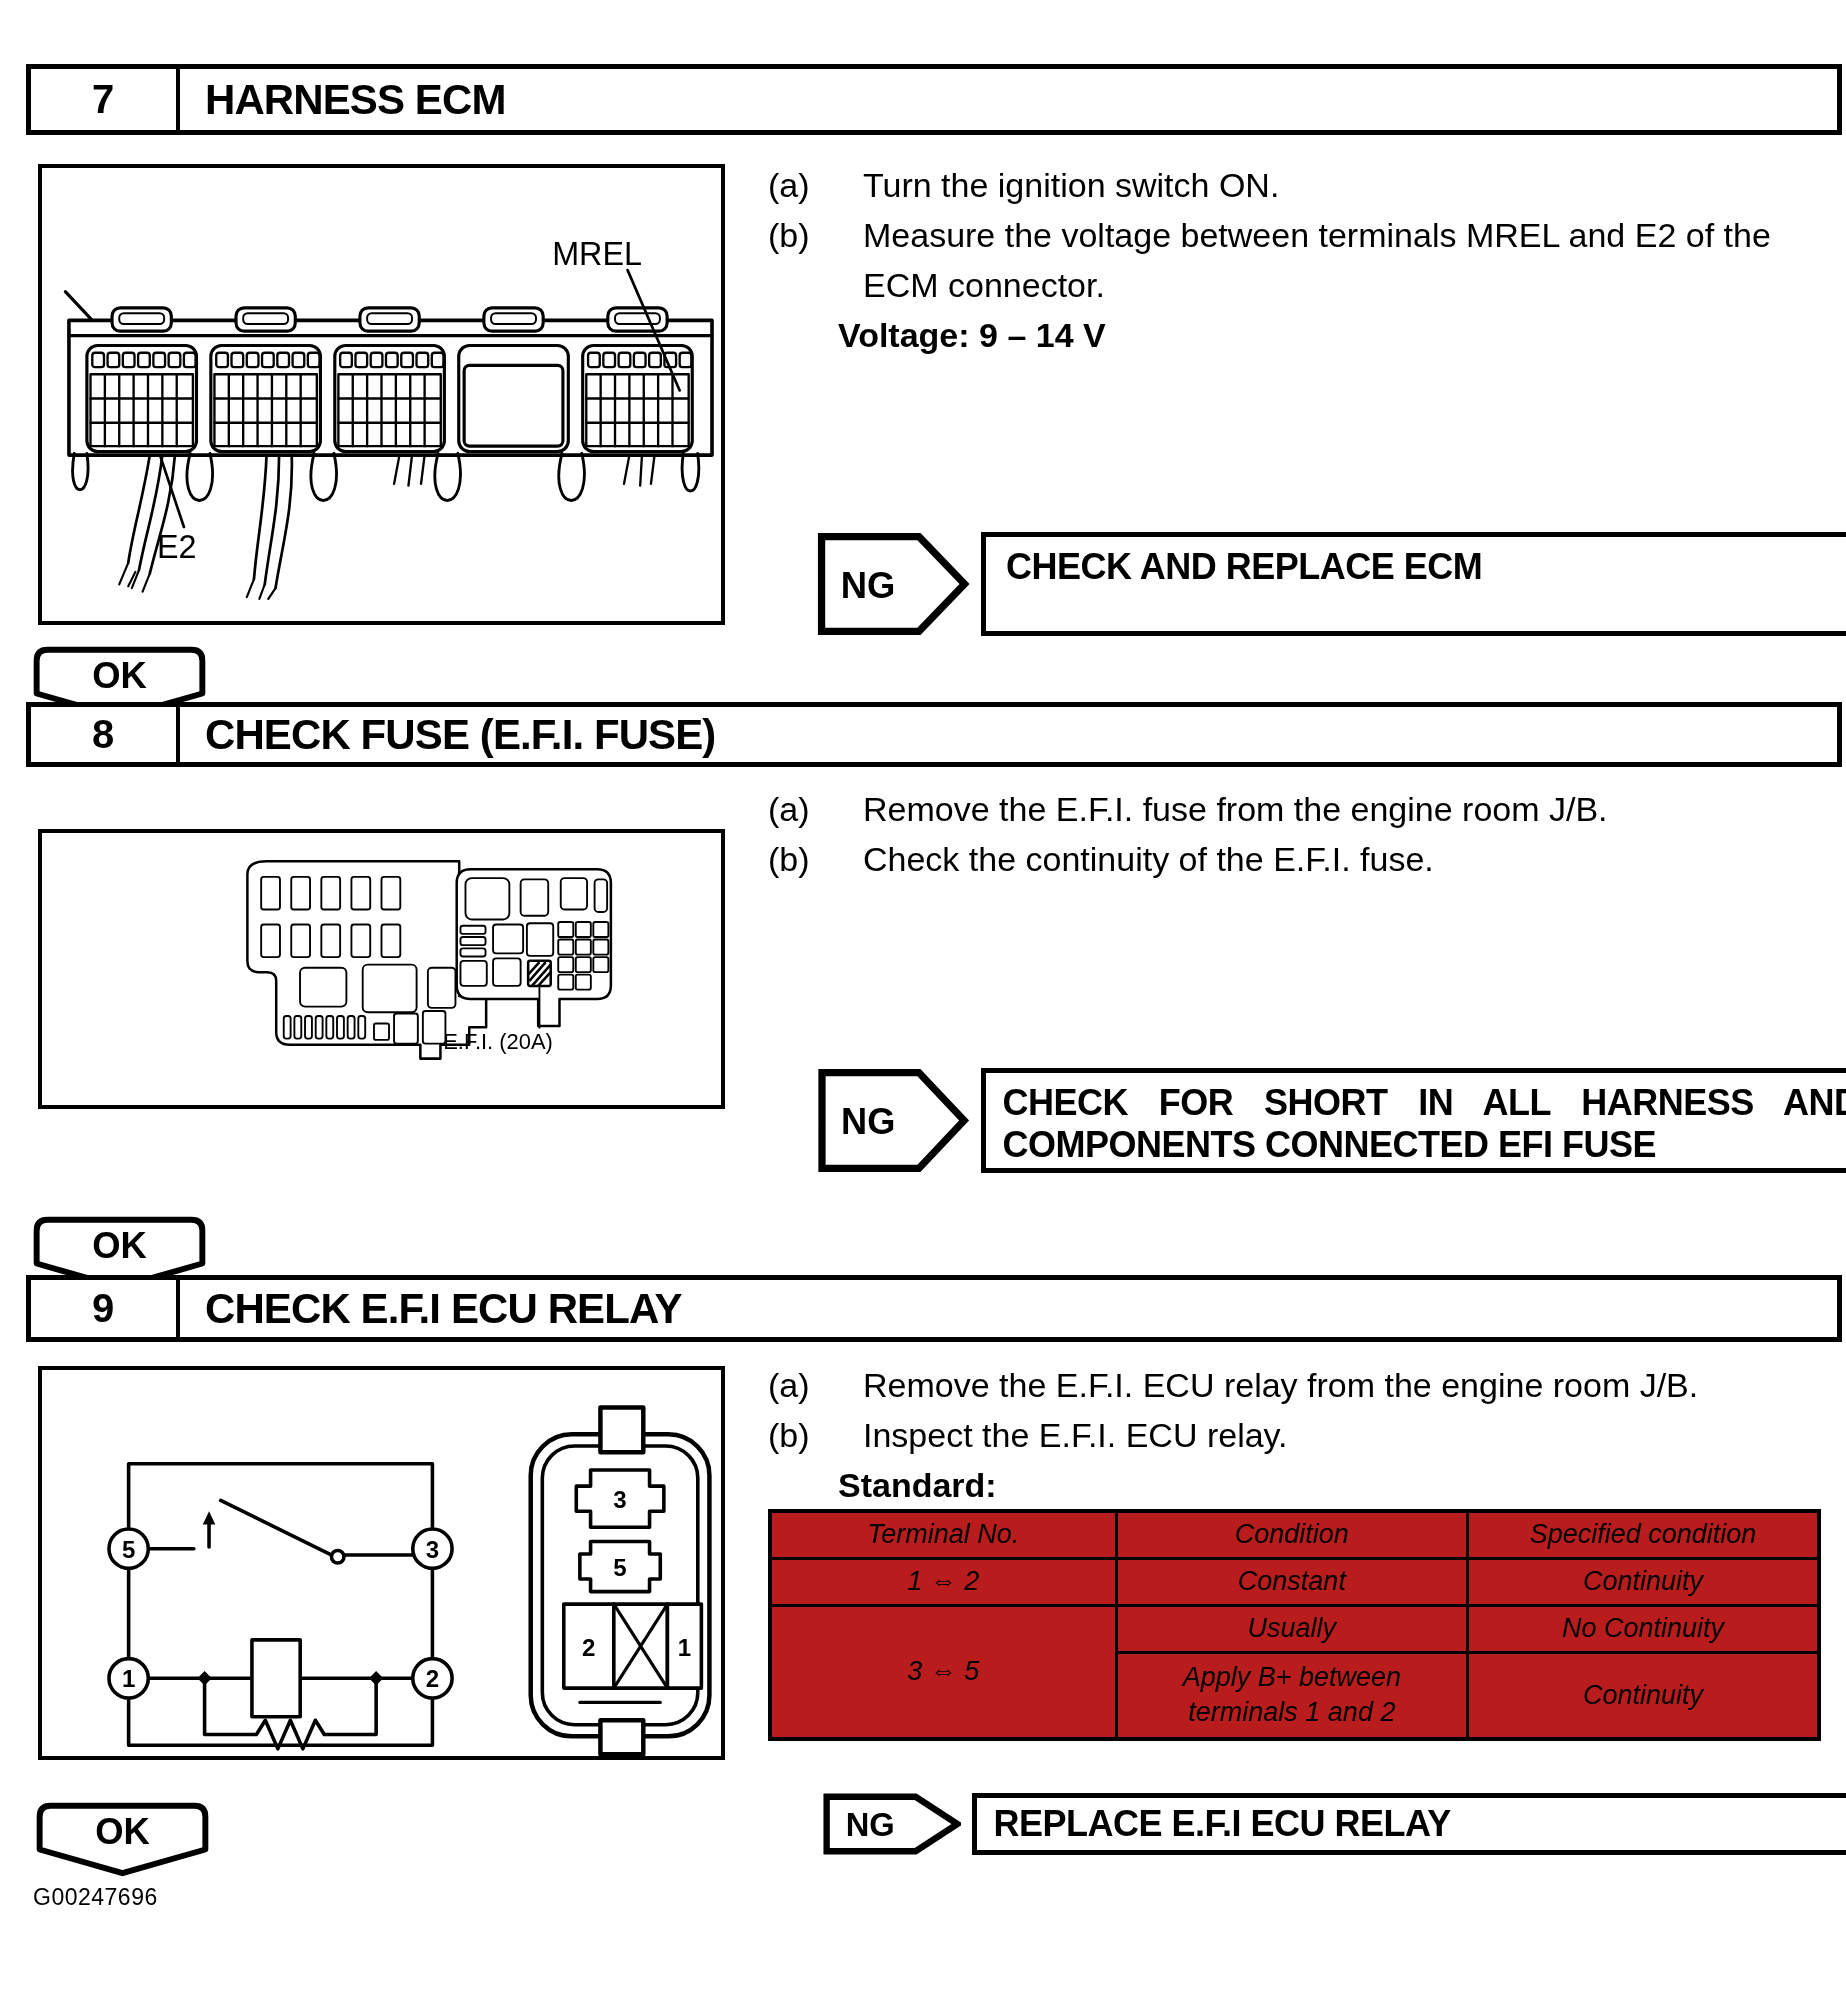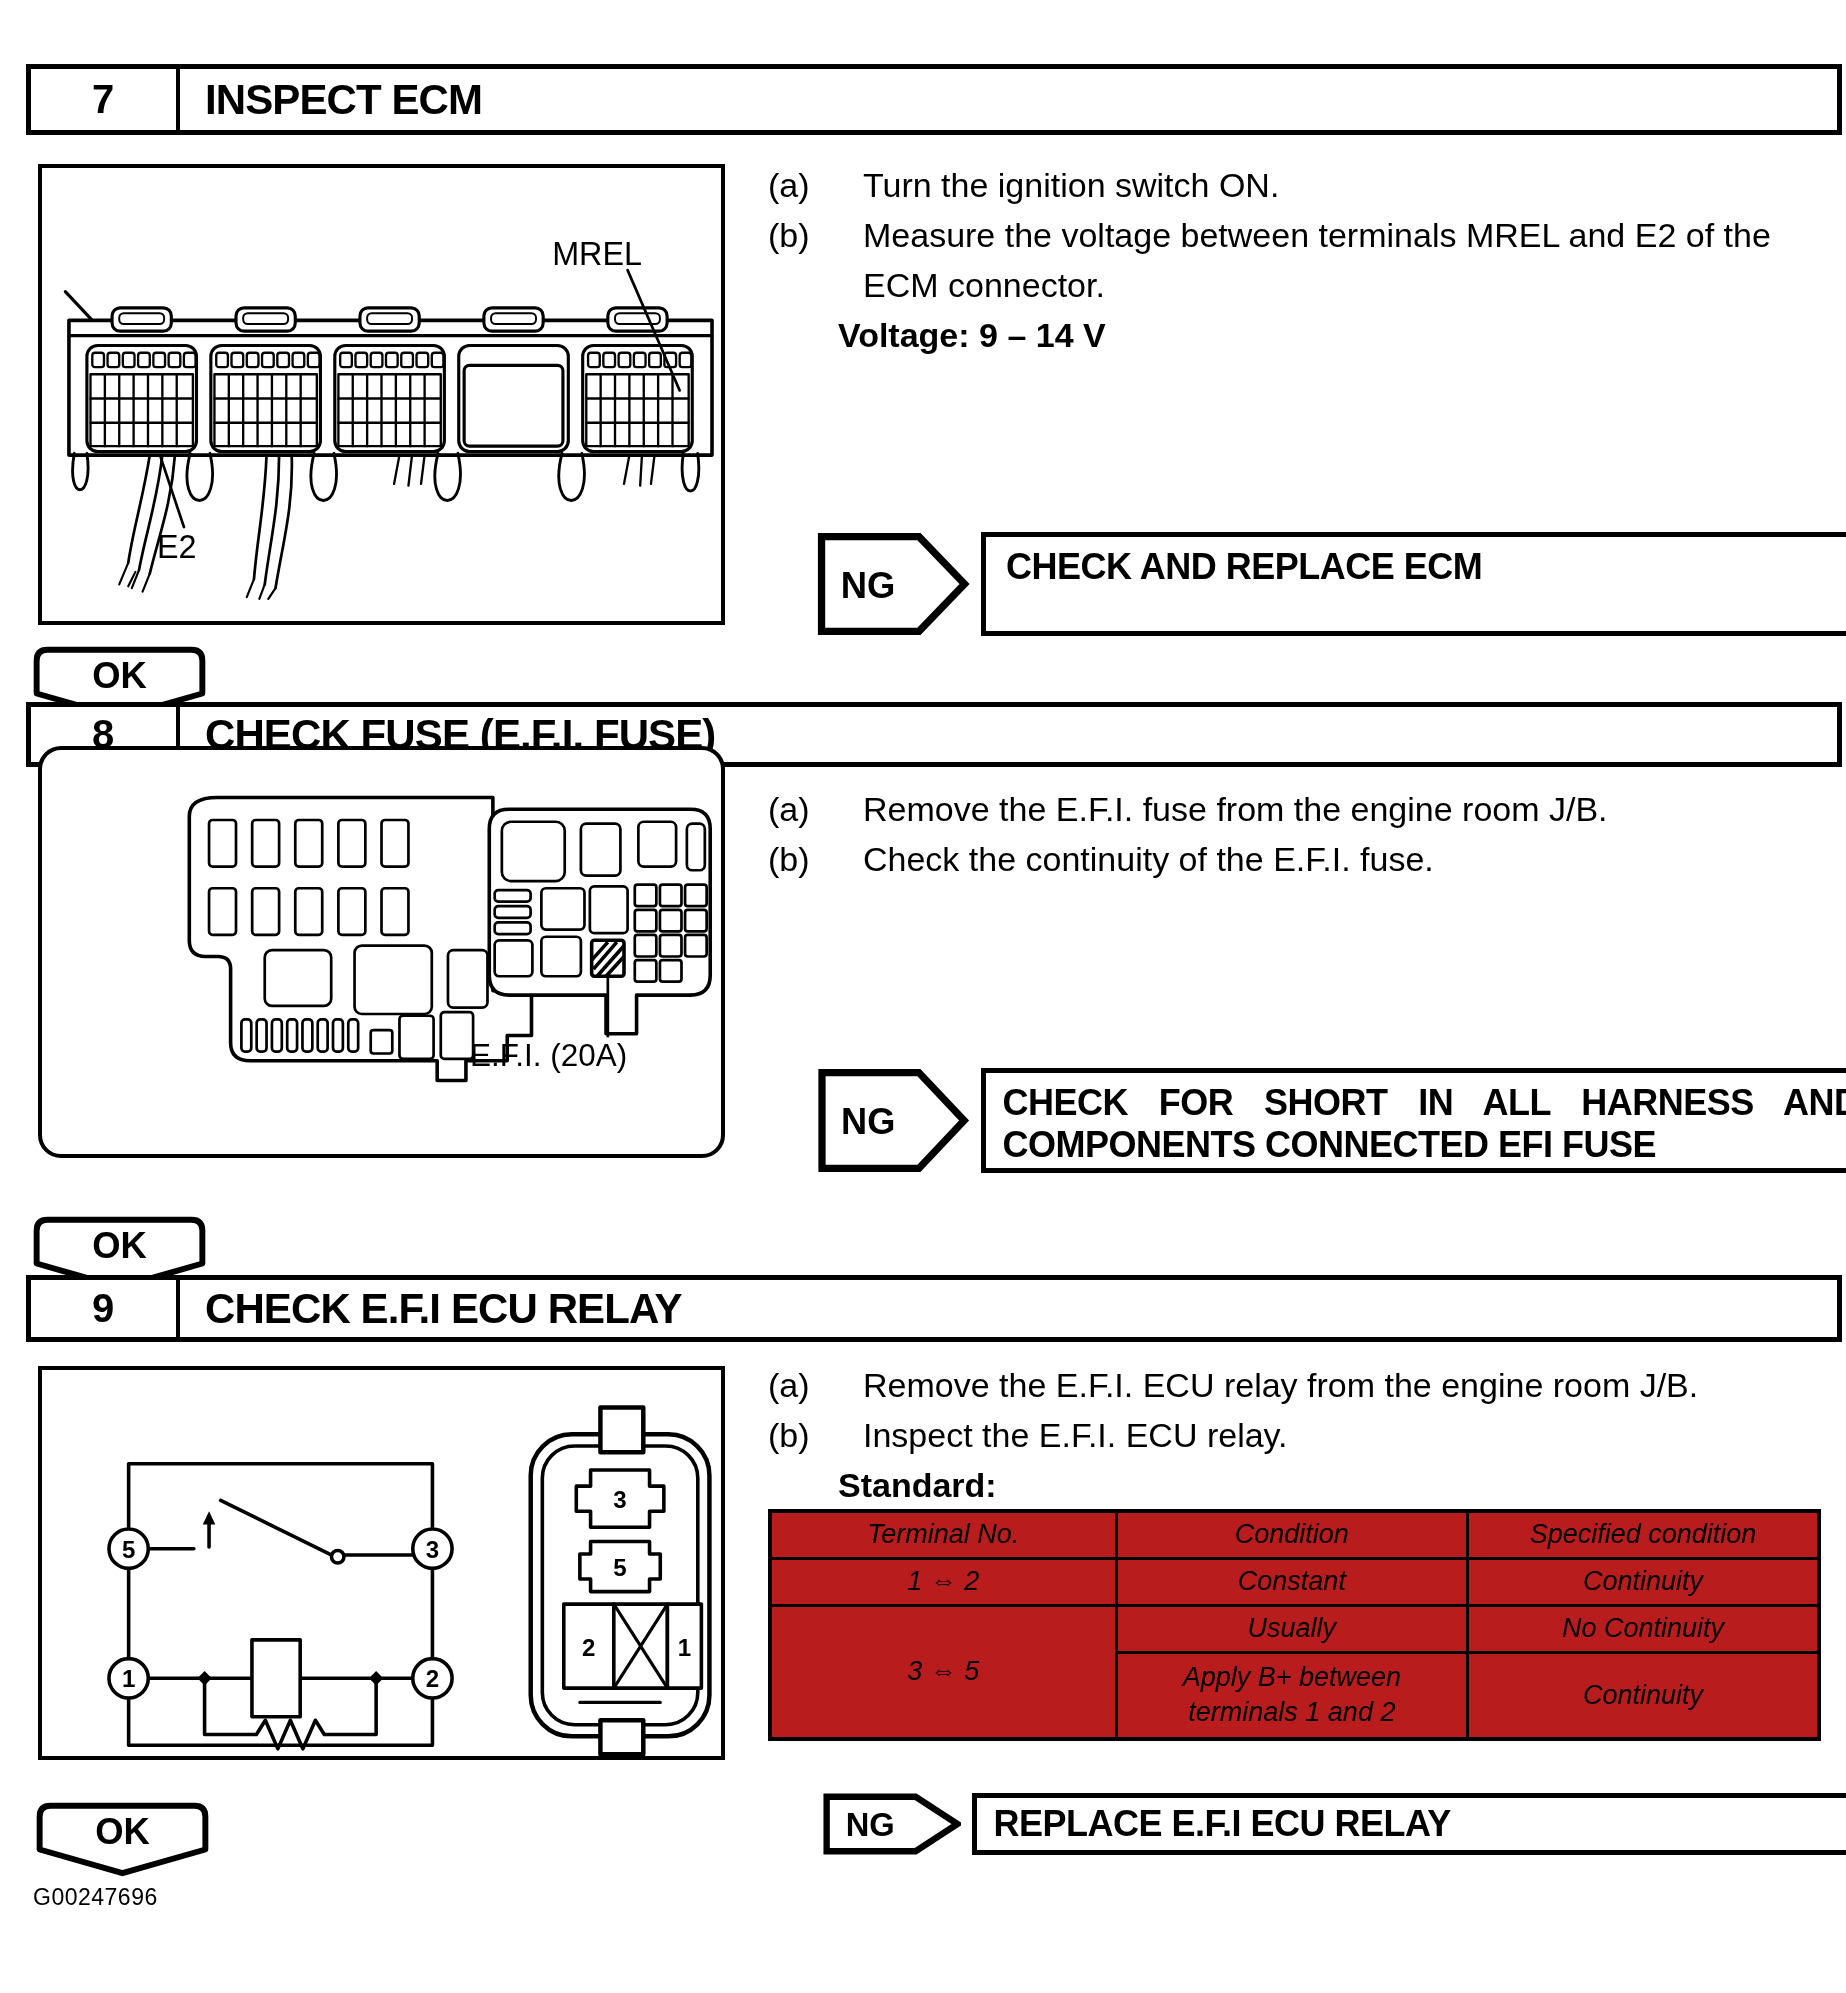--- a/index.html
+++ b/index.html
@@ -35,21 +35,21 @@
   table.relay td{border:3.6px solid #000;text-align:center;font-size:27px;padding:3.6px 9px;line-height:35px;}
 
   .fig-code{font-size:23px;letter-spacing:0.5px;}
   svg text{font-family:"Liberation Sans",sans-serif;}
 </style>
 </head>
 <body>
 
 <div class="abs step-header" style="top:64px;height:71px;">
   <div class="step-num">7</div>
-  <div class="step-title">INSPECT ECM</div>
+  <div class="step-title">HARNESS ECM</div>
 </div>
 
 <div class="abs illus" style="top:164px;height:461px;">
   <svg viewBox="0 0 756 465">
     <g stroke="#000" fill="none" stroke-width="3.5" stroke-linecap="round" stroke-linejoin="round">
       <path d="M26,118 L56,150"></path>
       <rect x="30" y="150" width="716" height="150" fill="#fff" stroke-width="4"></rect>
       <path d="M30,167 H746"></path>
       <defs>
         <g id="pins" stroke="#000" fill="none" stroke-width="2.6">
@@ -132,21 +132,21 @@
 <svg class="abs" style="left:33px;top:646px;" width="173" height="75" viewBox="0 0 190 82">
   <path d="M16,4 H174 Q186,4 186,16 V52 L95,78 L4,52 V16 Q4,4 16,4 Z" fill="#fff" stroke="#000" stroke-width="6.5" stroke-linejoin="round"></path>
   <text x="95" y="46" font-size="40" font-weight="bold" text-anchor="middle" fill="#000">OK</text>
 </svg>
 
 <div class="abs step-header" style="top:702px;height:65px;">
   <div class="step-num">8</div>
   <div class="step-title">CHECK FUSE (E.F.I. FUSE)</div>
 </div>
 
-<div class="abs illus" style="top:746px;height:412px;border-radius:23px;">
+<div class="abs illus" style="top:829px;height:280px;">
   <svg viewBox="0 0 756 434">
     <g stroke="#000" fill="none" stroke-width="4" stroke-linejoin="round">
 
       <path d="M195,45 H502 V260 H545 V310 H518 V338 H472 V360 H440 V338 H232 Q210,338 210,318 V236 Q210,222 196,222 H182
                Q164,222 164,204 V66 Q164,45 195,45 Z" fill="#fff"></path>
 
       <path d="M520,58 Q498,58 498,80 V243 Q498,265 520,265 H628 V308 H662 V265 H722 Q744,265 744,243 V80 Q744,58 722,58 Z" fill="#fff"></path>
       <g stroke-width="3">
 
         <rect x="186" y="70" width="30" height="52" rx="4"></rect>

